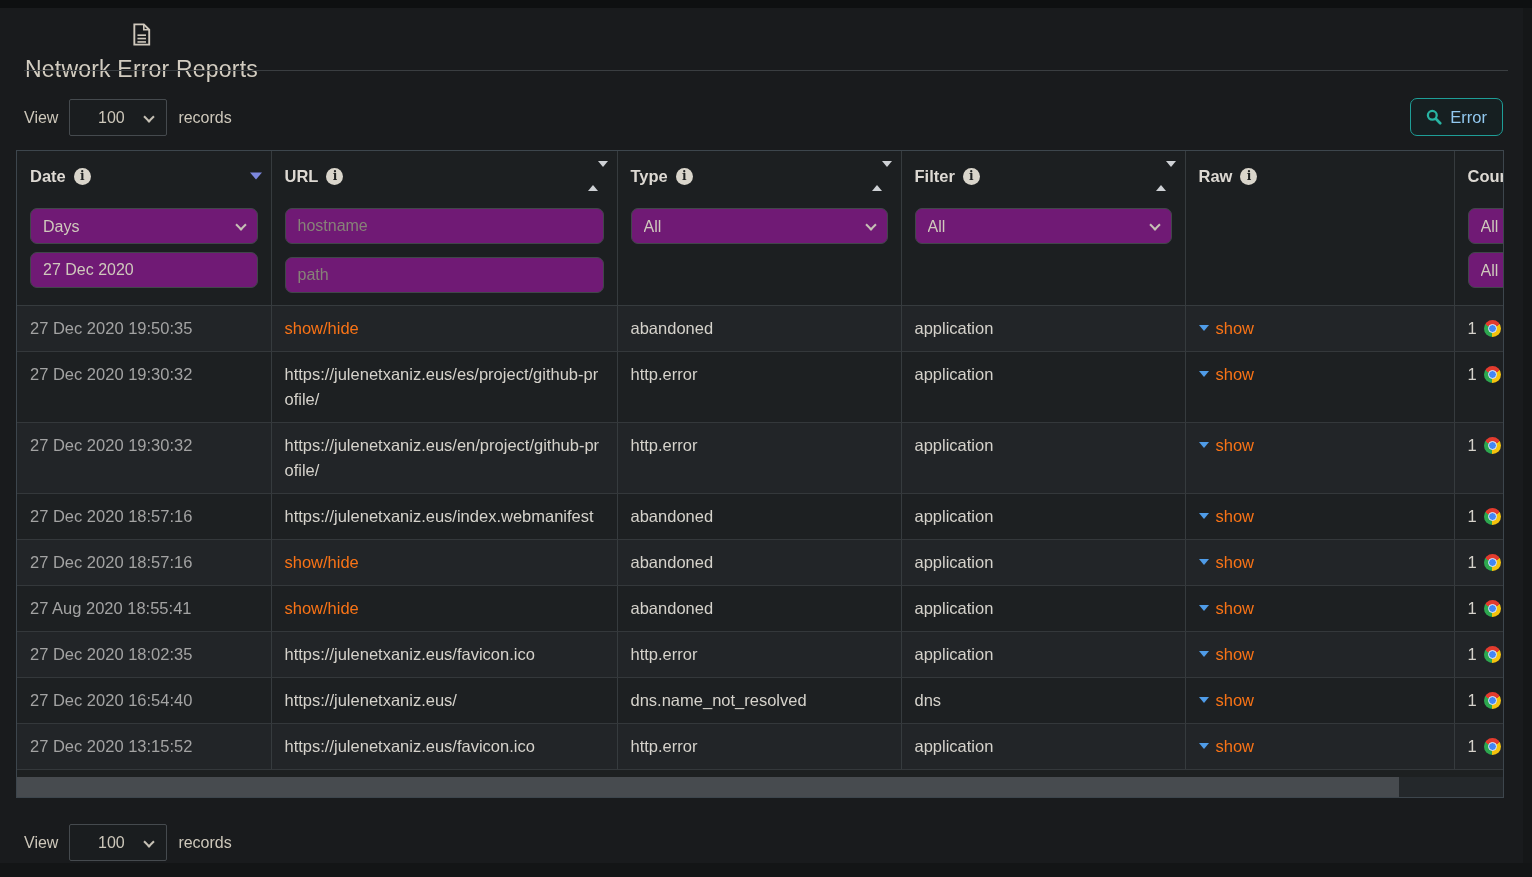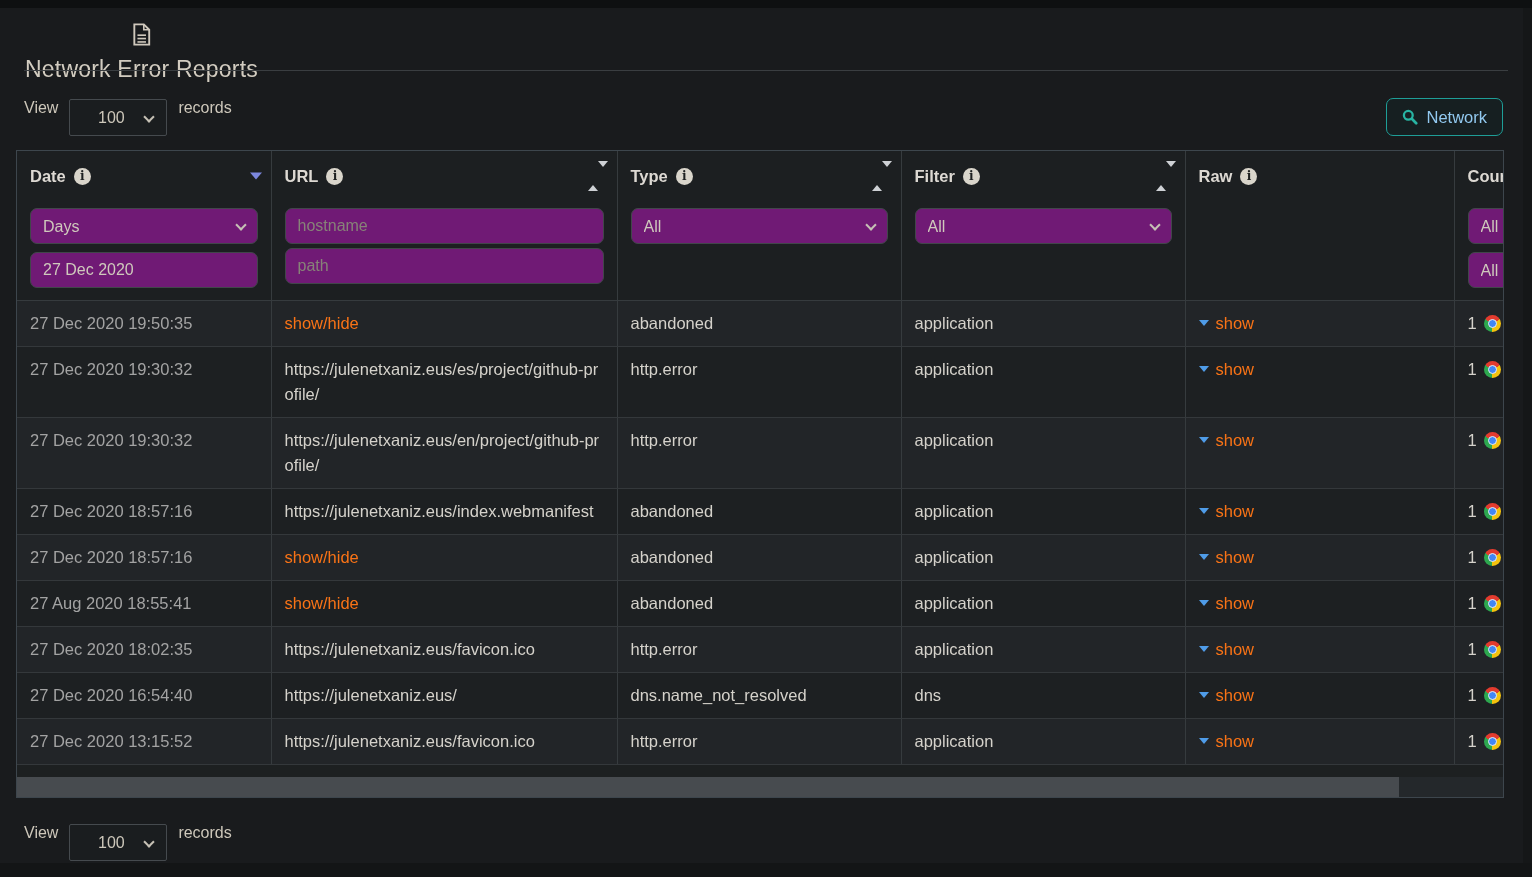--- a/index.html
+++ b/index.html
@@ -12,21 +12,21 @@
   .edge-top    { position:absolute; top:0; left:0; right:0; height:8px; background:#0e1011; }
   .edge-bottom { position:absolute; bottom:0; left:0; right:0; height:14px; background:#131516; }
   .edge-right  { position:absolute; top:8px; bottom:14px; right:0; width:9px; background:#151718; }
 
   
   .title-row { position:absolute; top:23px; left:25px; display:flex; align-items:center; gap:10px;flex-direction:column; }
   .page-title { color:#d2ccc0; font-size:23px; font-weight:400; letter-spacing:.2px; }
   .divider { position:absolute; top:70px; left:24px; width:1484px; height:1px; background:#3a3e41; }
 
   
-  .controls { position:absolute; left:24px; display:flex; gap:11px;
+  .controls { position:absolute; left:24px; display:flex; align-items:center; gap:11px;
               color:#cdc7ba; font-size:16px; }
   .controls.top { top:99px; } .controls.bottom { top:824px; }
   .select-box { position:relative; width:98px; height:37px; background:#1a1d1f;
                 border:1px solid #454a4e; border-radius:2px; }
   .select-box select {
     appearance:none; -webkit-appearance:none; width:100%; height:100%;
     background:transparent; border:none; color:#cdc7ba; font-size:16px;
     font-family:inherit; padding:0 26px 0 12px; text-align:center; text-align-last:center; outline:none;
   }
   .chev { position:absolute; right:13px; top:13px; width:8px; height:8px;
@@ -66,21 +66,21 @@
     width:0; height:0; border-left:6px solid transparent; border-right:6px solid transparent;
     border-top:7px solid #7c87de; }
 
   .f-wrap { position:relative; width:100%; }
   .f-wrap + .f-wrap, .f-wrap + input { margin-top:8px; }
   .f-control { width:100%; height:36px; background:#701a75; border:1px solid #41464a;
     border-radius:7px; color:#cfc9bc; font-size:16px; padding:0 12px; font-family:inherit; outline:none; }
   select.f-control { appearance:none; -webkit-appearance:none; padding-right:28px; }
   .f-wrap .chev { top:13px; }
   input.f-control::placeholder { color:#878378; opacity:1; }
-  input.f-control + input.f-control { margin-top:4px; }
+  input.f-control + input.f-control { margin-top:13px; }
 
   .caret-down { display:inline-block; width:0; height:0; border-left:5px solid transparent;
     border-right:5px solid transparent; border-top:6px solid #4f9ce8; margin-right:7px; vertical-align:3px; }
   .chrome-icon { position:relative; display:inline-block; width:17px; height:17px; border-radius:50%;
     margin-left:7px; vertical-align:-3px;
     background:conic-gradient(from 60deg, #f4c20d 0 120deg, #2da84f 120deg 240deg, #e33b2e 240deg 360deg); }
   .chrome-icon::after { content:""; position:absolute; inset:4px; border-radius:50%;
     background:#4286f5; border:1.5px solid #eceef0; }
 
   .hscroll { position:absolute; left:0; right:0; bottom:0; height:20px; background:#24282b; }
@@ -112,21 +112,21 @@
     <span class="chev"></span>
   </div>
   <span>records</span>
 </div>
 
 <button class="filter-btn">
   <svg width="16" height="16" viewBox="0 0 16 16">
     <circle cx="6.3" cy="6.3" r="4.4" fill="none" stroke="#28b4a3" stroke-width="2.3"></circle>
     <line x1="9.8" y1="9.8" x2="14.2" y2="14.2" stroke="#28b4a3" stroke-width="2.7" stroke-linecap="round"></line>
   </svg>
-  <span>Network</span>
+  <span>Error</span>
 </button>
 
 <div class="table-wrap">
   <table>
     <colgroup>
       <col style="width:254px">
         <col style="width:346px">
         <col style="width:284px">
       <col style="width:284px">
         <col style="width:269px">

